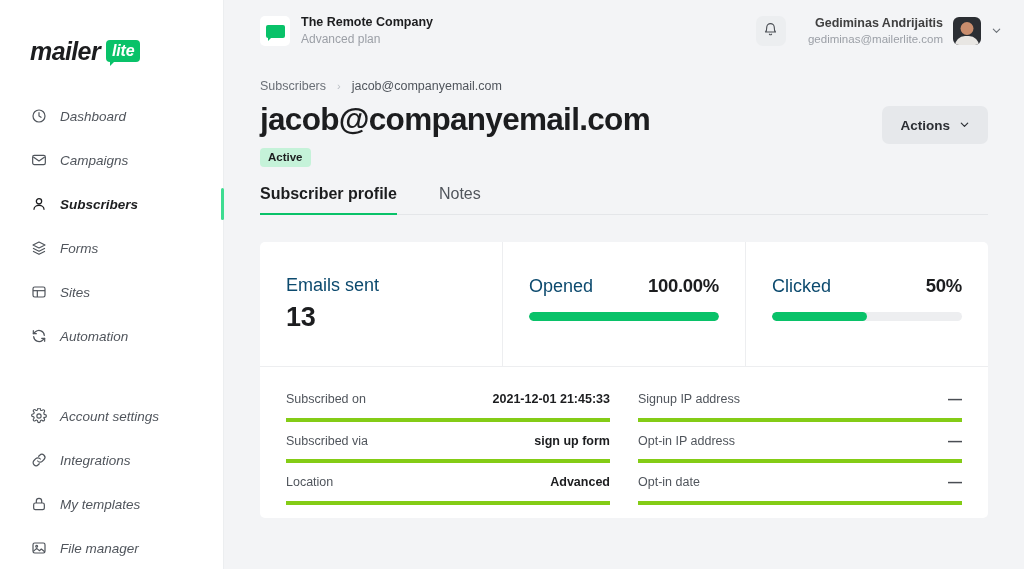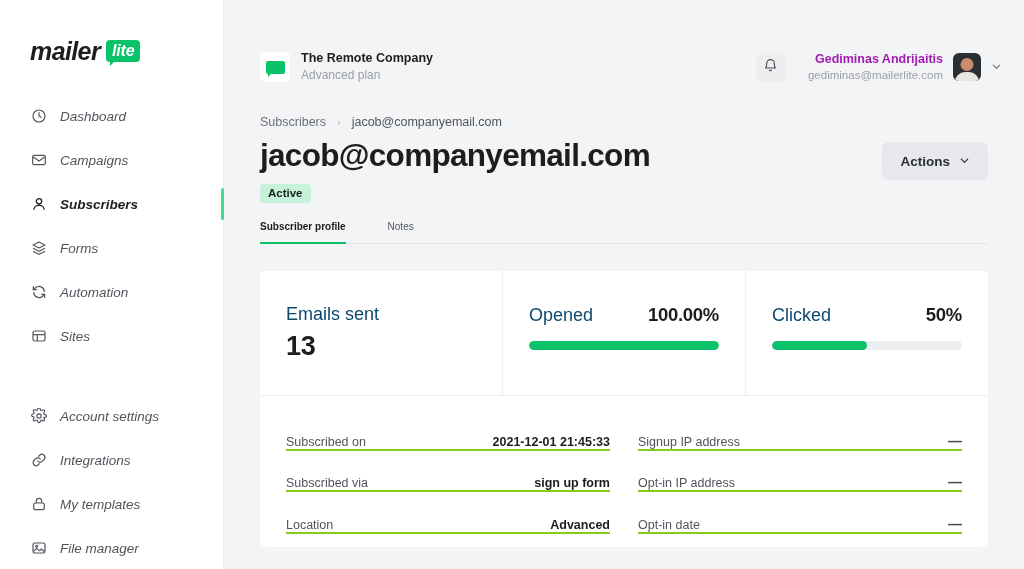--- a/index.html
+++ b/index.html
@@ -89,21 +89,20 @@
     flex-direction: column;
     position: relative;
   }
 
   
   .topbar {
     height: 62px;
     display: flex; align-items: center;
     padding: 0 22px 0 16px;
     flex: 0 0 62px;
-    margin-top: 36px;
   }
   .company { display: flex; align-items: center; margin-left: 20px; }
   .company-logo {
     width: 30px; height: 30px;
     background: #ffffff;
     border-radius: 5px;
     display: flex; align-items: center; justify-content: center;
     flex: 0 0 30px;
   }
   .company-logo .bubble {
@@ -131,21 +130,21 @@
   .bell-btn {
     width: 30px; height: 30px;
     background: #eceef0;
     border-radius: 7px;
     display: flex; align-items: center; justify-content: center;
     cursor: pointer;
     flex: 0 0 30px;
   }
   .user { display: flex; align-items: center; margin-left: 22px; cursor: pointer; }
   .user-text { text-align: right; line-height: 1.3; }
-  .user-name { font-size: 12.5px; font-weight: 700; color: #a21caf; }
+  .user-name { font-size: 12.5px; font-weight: 700; color: #404040; }
   .user-mail { font-size: 11.5px; color: #9b9fa6; margin-top: 1px; }
   .avatar {
     width: 28px; height: 28px;
     border-radius: 6px;
     margin-left: 10px;
     overflow: hidden;
     background: #2b2e33;
     position: relative;
     flex: 0 0 28px;
   }
@@ -217,21 +216,21 @@
   }
   .actions-btn .chev { margin-left: 9px; }
 
   
   .tabs {
     display: flex;
     margin-top: 18px;
     border-bottom: 1px solid #e4e6e9;
   }
   .tab {
-    font-size: 10px;
+    font-size: 16px;
     color: #50555c;
     padding: 0 0 11px 0;
     margin-right: 42px;
     cursor: pointer;
     position: relative;
   }
   .tab.active { color: #1c1d1f; font-weight: 600; }
   .tab.active::after {
     content: "";
     position: absolute;
@@ -276,23 +275,23 @@
     border-radius: 5px;
     overflow: hidden;
   }
   .bar-fill { height: 9px; background: #09c269; border-radius: 5px; }
 
   .details { display: flex; padding: 0 26px; }
   .details-col { flex: 1; }
   .details-col.left { padding-right: 14px; }
   .details-col.right { padding-left: 14px; }
   .detail-row {
-    display: flex; align-items: flex-end;
+    display: flex; align-items: center;
     height: 41.5px;
-    border-bottom: 2px solid #84cc16;
+    border-bottom: 4px solid #84cc16;
   }
   .details-col .detail-row:last-child { border-bottom: none; }
   .detail-key { font-size: 12.5px; color: #50555c; }
   .detail-val {
     margin-left: auto;
     font-size: 12.5px;
     font-weight: 700;
     color: #1c1d1f;
   }
   .detail-val.empty { font-weight: 700; color: #4a4e54; font-size: 14px; }
@@ -350,39 +349,39 @@
               <path d="M12 3l9 4.5-9 4.5-9-4.5L12 3z"></path>
               <path d="M3 12.5l9 4.5 9-4.5"></path>
               <path d="M3 17l9 4.5 9-4.5"></path>
             </svg>
         </span>
         <span>Forms</span>
       </div>
 
       <div class="nav-item">
         <span class="ico">
+          <svg width="16" height="16" viewBox="0 0 24 24" fill="none" stroke="#50555c" stroke-width="1.8" stroke-linejoin="round">
+              <rect x="3" y="4.5" width="18" height="15" rx="2.5"></rect>
+              <path d="M3 10h18"></path>
+              <path d="M9.5 10v9.5"></path>
+            </svg>
+        </span>
+        <span>Sites</span>
+      </div>
+
+      <div class="nav-item">
+        <span class="ico">
           <svg width="16" height="16" viewBox="0 0 24 24" fill="none" stroke="#50555c" stroke-width="1.8" stroke-linecap="round" stroke-linejoin="round">
               <path d="M20 11a8 8 0 0 0-13.3-5.3L3.5 8.5"></path>
               <path d="M3.5 4v4.5H8"></path>
               <path d="M4 13a8 8 0 0 0 13.3 5.3l3.2-2.8"></path>
               <path d="M20.5 20v-4.5H16"></path>
             </svg>
         </span>
         <span>Automation</span>
-      </div>
-
-      <div class="nav-item">
-        <span class="ico">
-          <svg width="16" height="16" viewBox="0 0 24 24" fill="none" stroke="#50555c" stroke-width="1.8" stroke-linejoin="round">
-              <rect x="3" y="4.5" width="18" height="15" rx="2.5"></rect>
-              <path d="M3 10h18"></path>
-              <path d="M9.5 10v9.5"></path>
-            </svg>
-        </span>
-        <span>Sites</span>
       </div>
     </nav>
 
     <nav class="nav-group second">
 
       <div class="nav-item">
         <span class="ico">
           <svg width="16" height="16" viewBox="0 0 24 24" fill="none" stroke="#50555c" stroke-width="1.7" stroke-linejoin="round">
               <circle cx="12" cy="12" r="3.2"></circle>
               <path d="M19.4 14a1.7 1.7 0 0 0 .34 1.88l.06.06a2 2 0 1 1-2.84 2.83l-.06-.06a1.7 1.7 0 0 0-1.88-.33 1.7 1.7 0 0 0-1.02 1.55V20a2 2 0 1 1-4 0v-.1A1.7 1.7 0 0 0 8.9 18.3a1.7 1.7 0 0 0-1.87.34l-.07.06A2 2 0 1 1 4.14 15.9l.06-.07a1.7 1.7 0 0 0 .33-1.87 1.7 1.7 0 0 0-1.55-1.03H2.9a2 2 0 1 1 0-4H3a1.7 1.7 0 0 0 1.56-1.1 1.7 1.7 0 0 0-.34-1.88l-.06-.06A2 2 0 1 1 7 3.13l.06.06a1.7 1.7 0 0 0 1.88.34H9a1.7 1.7 0 0 0 1.03-1.55V2a2 2 0 1 1 4 0v.1a1.7 1.7 0 0 0 1.02 1.55 1.7 1.7 0 0 0 1.88-.34l.06-.06a2 2 0 1 1 2.84 2.83l-.06.07a1.7 1.7 0 0 0-.34 1.87V9a1.7 1.7 0 0 0 1.56 1.03h.1a2 2 0 1 1 0 4H21a1.7 1.7 0 0 0-1.55 1.02z"></path>

